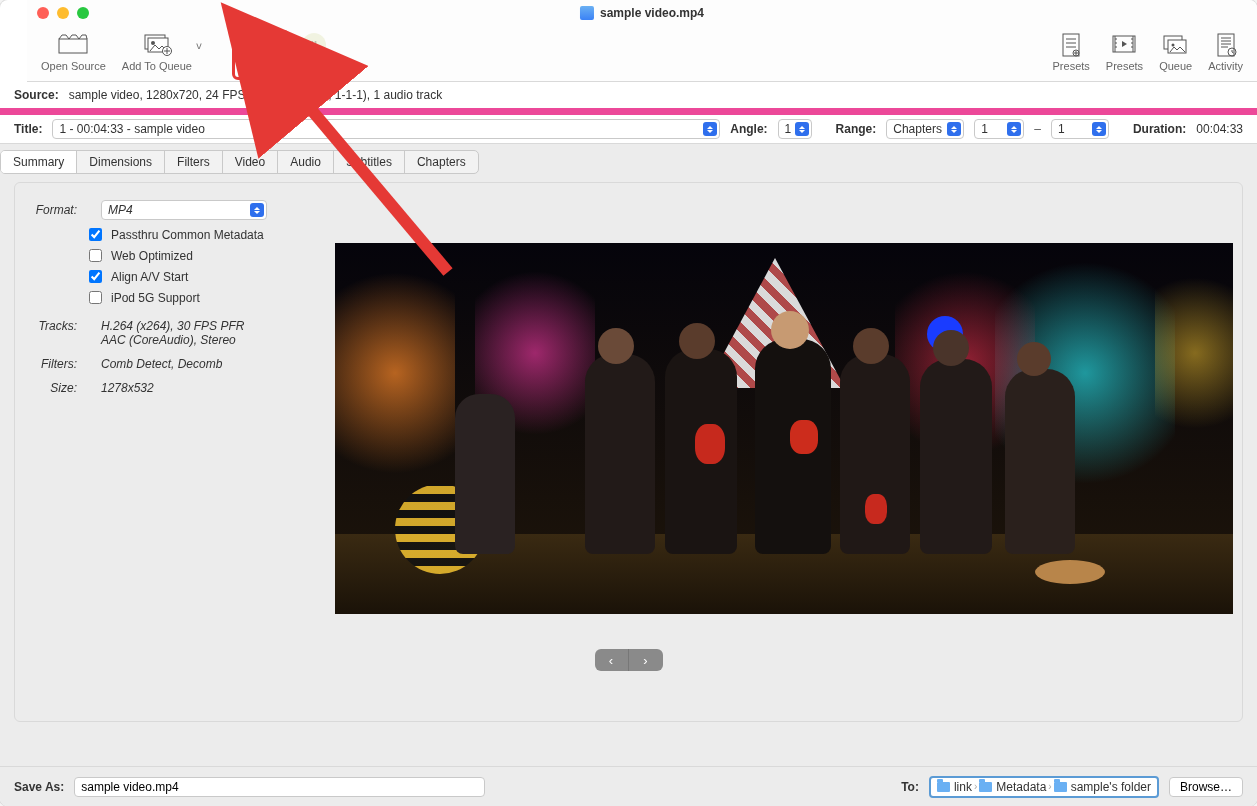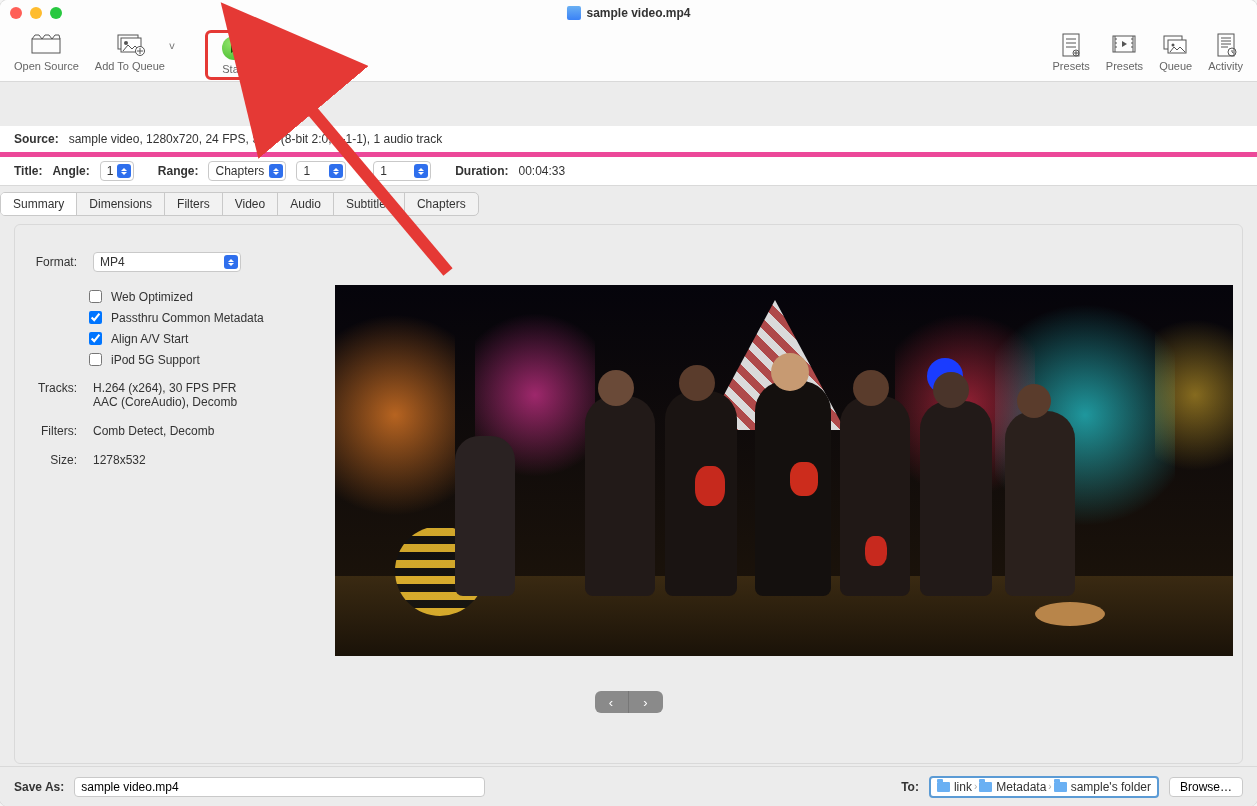--- a/index.html
+++ b/index.html
@@ -1,17 +1,17 @@
 <!DOCTYPE html>
 <html><head>
 <meta charset="utf-8">
 <style>
   html,body{margin:0;padding:0;font-family:-apple-system,BlinkMacSystemFont,"Helvetica Neue",Arial,sans-serif;font-size:12px;color:#333;background:#f4f4f4;}
   *{box-sizing:border-box;}
-  .window{width:1257px;height:806px;background:#fff;position:relative;border-radius:8px;overflow:hidden;box-shadow:0 0 0 1px #ddd;}
+  .window{width:1257px;height:806px;background:#fff;position:relative;border-radius:8px;overflow:hidden;box-shadow:0 0 0 1px #ddd;padding-left:27px;}
   .titlebar{height:26px;display:flex;align-items:center;position:relative;background:#fdfdfd;}
   .traffic{display:flex;gap:8px;margin-left:10px;}
   .dot{width:12px;height:12px;border-radius:50%;}
   .dot.red{background:#ff5f57;}
   .dot.yellow{background:#febc2e;}
   .dot.green{background:#28c840;}
   .titlebar-title{position:absolute;left:50%;transform:translateX(-50%);display:flex;align-items:center;gap:6px;font-weight:600;font-size:12px;color:#333;}
   .titlebar-title .doc-icon{width:14px;height:14px;border-radius:2px;background:linear-gradient(#6ab0f3,#3b82f6);}
   .toolbar{height:56px;display:flex;align-items:flex-start;padding:4px 6px 0 6px;border-bottom:1px solid #d9d9d9;background:#fdfdfd;}
   .tool{display:flex;flex-direction:column;align-items:center;justify-content:flex-start;padding:2px 8px;gap:2px;color:#666;cursor:default;}
@@ -26,32 +26,32 @@
   .pause-circle{width:24px;height:24px;border-radius:50%;background:#e8eccb;display:flex;align-items:center;justify-content:center;color:#8a8a6a;font-weight:bold;font-size:11px;}
   .body{position:absolute;top:82px;left:0;right:0;bottom:0;background:#ececec;}
   .row{display:flex;align-items:center;padding:4px 14px;gap:10px;font-size:12px;}
   .lbl{font-weight:600;color:#333;white-space:nowrap;}
   .val{color:#333;}
   .select{background:#fff;border:1px solid #c9c9c9;border-radius:4px;height:20px;display:flex;align-items:center;padding:0 6px;position:relative;font-size:12px;}
   .sel-arrows{position:absolute;right:2px;top:2px;width:14px;height:14px;background:#2f6fed;border-radius:3px;display:flex;flex-direction:column;align-items:center;justify-content:center;}
   .sel-arrows::before{content:"";border-left:3px solid transparent;border-right:3px solid transparent;border-bottom:3px solid #fff;margin-bottom:1px;}
   .sel-arrows::after{content:"";border-left:3px solid transparent;border-right:3px solid transparent;border-top:3px solid #fff;}
   .btn{background:#fff;border:1px solid #c9c9c9;border-radius:4px;padding:2px 10px;font-size:12px;cursor:default;}
-  .source-row{background:#fff;border-bottom:5px solid #ec4899;padding-top:6px;padding-bottom:6px;margin-top:44px;}
+  .source-row{background:#fff;border-bottom:7px solid #ec4899;padding-top:6px;padding-bottom:6px;}
   .title-row{background:#fff;border-bottom:1px solid #d9d9d9;}
   .title-select{flex:1;max-width:680px;}
   .dash{color:#555;}
   .tabs-wrap{display:flex;margin-top:6px;}
   .tabs{display:inline-flex;border:1px solid #c9c9c9;border-radius:5px;overflow:hidden;background:#f2f2f2;}
   .tab{padding:4px 12px;font-size:12px;color:#333;border-right:1px solid #c9c9c9;cursor:default;}
   .tab:last-child{border-right:none;}
   .tab.active{background:#fff;}
   .panel{margin:8px 14px 0 14px;border:1px solid #d9d9d9;border-radius:6px;background:#ececec;padding:12px;height:540px;position:relative;}
   .summary-left{width:300px;}
-  .frow{display:flex;align-items:center;gap:16px;margin:15px 0;}
+  .frow{display:flex;align-items:center;gap:24px;margin:5px 0;font-style:italic;}
   .frow .flabel{width:50px;text-align:right;color:#333;font-size:12px;}
   .chk{display:flex;align-items:center;gap:6px;margin:2px 0 2px 58px;font-size:12px;}
   .chk input{width:13px;height:13px;}
   .preview-img{position:absolute;left:320px;top:60px;width:898px;height:371px;background:#000;overflow:hidden;}
   .nav-pill{position:absolute;left:50%;transform:translateX(-50%);bottom:50px;background:#8a8a8a;border-radius:6px;display:flex;}
   .nav-btn{width:34px;height:22px;display:flex;align-items:center;justify-content:center;color:#fff;font-size:13px;}
   .nav-btn:first-child{border-right:1px solid #777;}
   .footer{position:absolute;bottom:0;left:0;right:0;height:40px;background:#ececec;border-top:1px solid #d9d9d9;display:flex;align-items:center;padding:0 14px;gap:10px;}
   .textin{background:#fff;border:1px solid #c9c9c9;border-radius:4px;height:20px;padding:0 6px;font-size:12px;flex:1;max-width:730px;}
   .path-box{display:flex;align-items:center;gap:2px;background:#fff;border:2px solid #5b9bd5;border-radius:4px;padding:2px 6px;font-size:12px;color:#333;}
@@ -175,20 +175,24 @@
 
   <div class="body">
 
     <div class="row source-row" style="background:#fff;">
       <span class="lbl">Source:</span>
       <span class="val">sample video, 1280x720, 24 FPS, SDR (8-bit 2:0, 1-1-1), 1 audio track</span>
     </div>
 
     <div class="row title-row" style="background:#fff;padding-top:4px;padding-bottom:4px;">
       <span class="lbl">Title:</span>
+      <div class="select title-select">
+        <span>1 - 00:04:33 - sample video</span>
+          <span class="sel-arrows"></span>
+      </div>
       <span class="lbl" style="">Angle:</span>
       <div class="select" style="width:34px">
         <span>1</span>
           <span class="sel-arrows"></span>
       </div>
       <span class="lbl" style="margin-left:14px">Range:</span>
       <div class="select" style="width:78px">
         <span>Chapters</span>
           <span class="sel-arrows"></span>
       </div>
@@ -215,47 +219,47 @@
         <div class="tab">Audio</div>
         <div class="tab">Subtitles</div>
         <div class="tab">Chapters</div>
       </div>
     </div>
 
     <div class="panel">
       <div class="summary-left">
         <div class="frow">
           <span class="flabel">Format:</span>
-          <div class="select" style="width:148px">
+          <div class="select" style="width:166px">
             <span>MP4</span>
               <span class="sel-arrows"></span>
           </div>
         </div>
         <label class="chk">
+            <input type="checkbox" checked="" style="">
+            <span>Passthru Common Metadata</span>
+          </label>
+        <label class="chk">
             <input type="checkbox" style="">
             <span>Web Optimized</span>
-          </label>
-        <label class="chk">
-            <input type="checkbox" checked="" style="">
-            <span>Passthru Common Metadata</span>
           </label>
         <label class="chk">
             <input type="checkbox" checked="" style="">
             <span>Align A/V Start</span>
           </label>
         <label class="chk">
             <input type="checkbox" style="">
             <span>iPod 5G Support</span>
           </label>
 
         <div class="frow" style="margin-top:12px;align-items:flex-start;">
           <span class="flabel">Tracks:</span>
           <div>
             <div>H.264 (x264), 30 FPS PFR</div>
-            <div>AAC (CoreAudio), Decomb</div>
+            <div>AAC (CoreAudio), Stereo</div>
           </div>
         </div>
         <div class="frow" style="margin-top:10px;">
           <span class="flabel">Filters:</span>
           <span>Comb Detect, Decomb</span>
         </div>
         <div class="frow" style="margin-top:10px;">
           <span class="flabel">Size:</span>
           <span>1278x532</span>
         </div>

